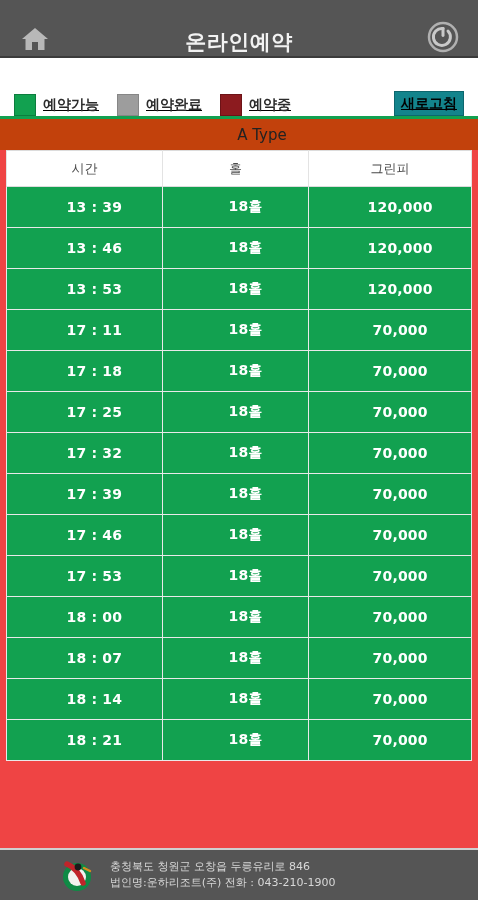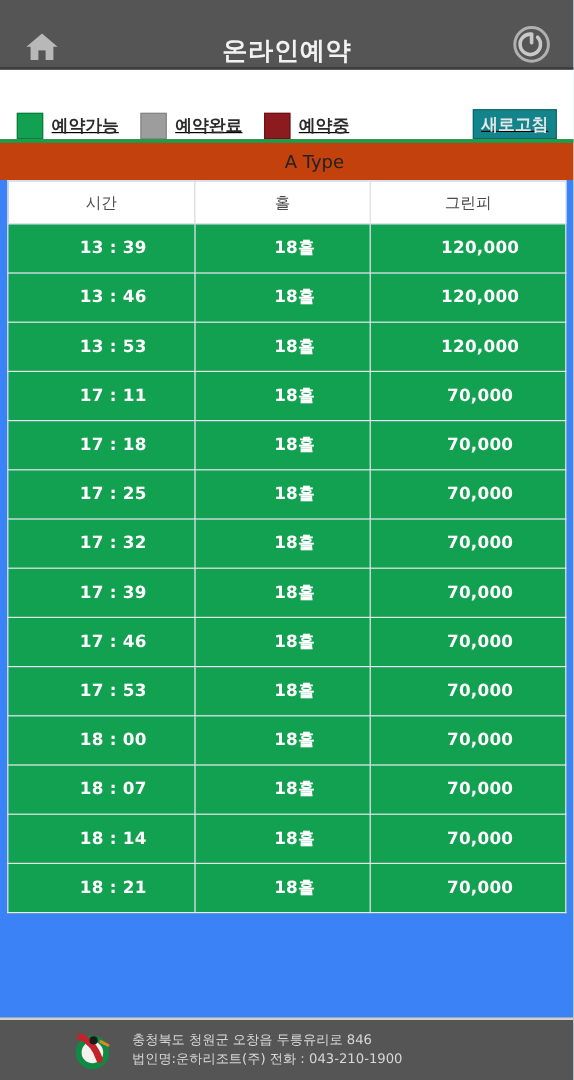--- a/index.html
+++ b/index.html
@@ -76,21 +76,21 @@
   .sw-red    { background: #8c1b1f; border-color: #6d1317; }
   .legend-label {
     font-size: 14px;
     color: #2b2b2b;
     font-weight: bold;
     white-space: nowrap;
   }
   .refresh-btn {
     margin-left: auto;
     background: #13848c;
-    color: #e5e5e5;
+    color: #000000;
     border: 1px solid #0d666d;
     font-size: 14px;
     font-weight: bold;
     padding: 3px 6px;
     line-height: 1.25;
     white-space: nowrap;
     cursor: pointer;
   }
 
   
@@ -106,21 +106,21 @@
   .type-label {
     font-size: 15px;
     color: #222222;
     font-weight: normal;
   }
 
   
   .table-wrap {
     flex: 1 1 auto;
     overflow: hidden;
-    background: #3b82f6;
+    background: #ef4444;
     padding: 0 6px;
   }
   table.slots {
     width: 100%;
     border-collapse: collapse;
     table-layout: fixed;
   }
   table.slots col.c-time  { width: 33.5%; }
   table.slots col.c-hole  { width: 31.5%; }
   table.slots col.c-fee   { width: 35%;   }

